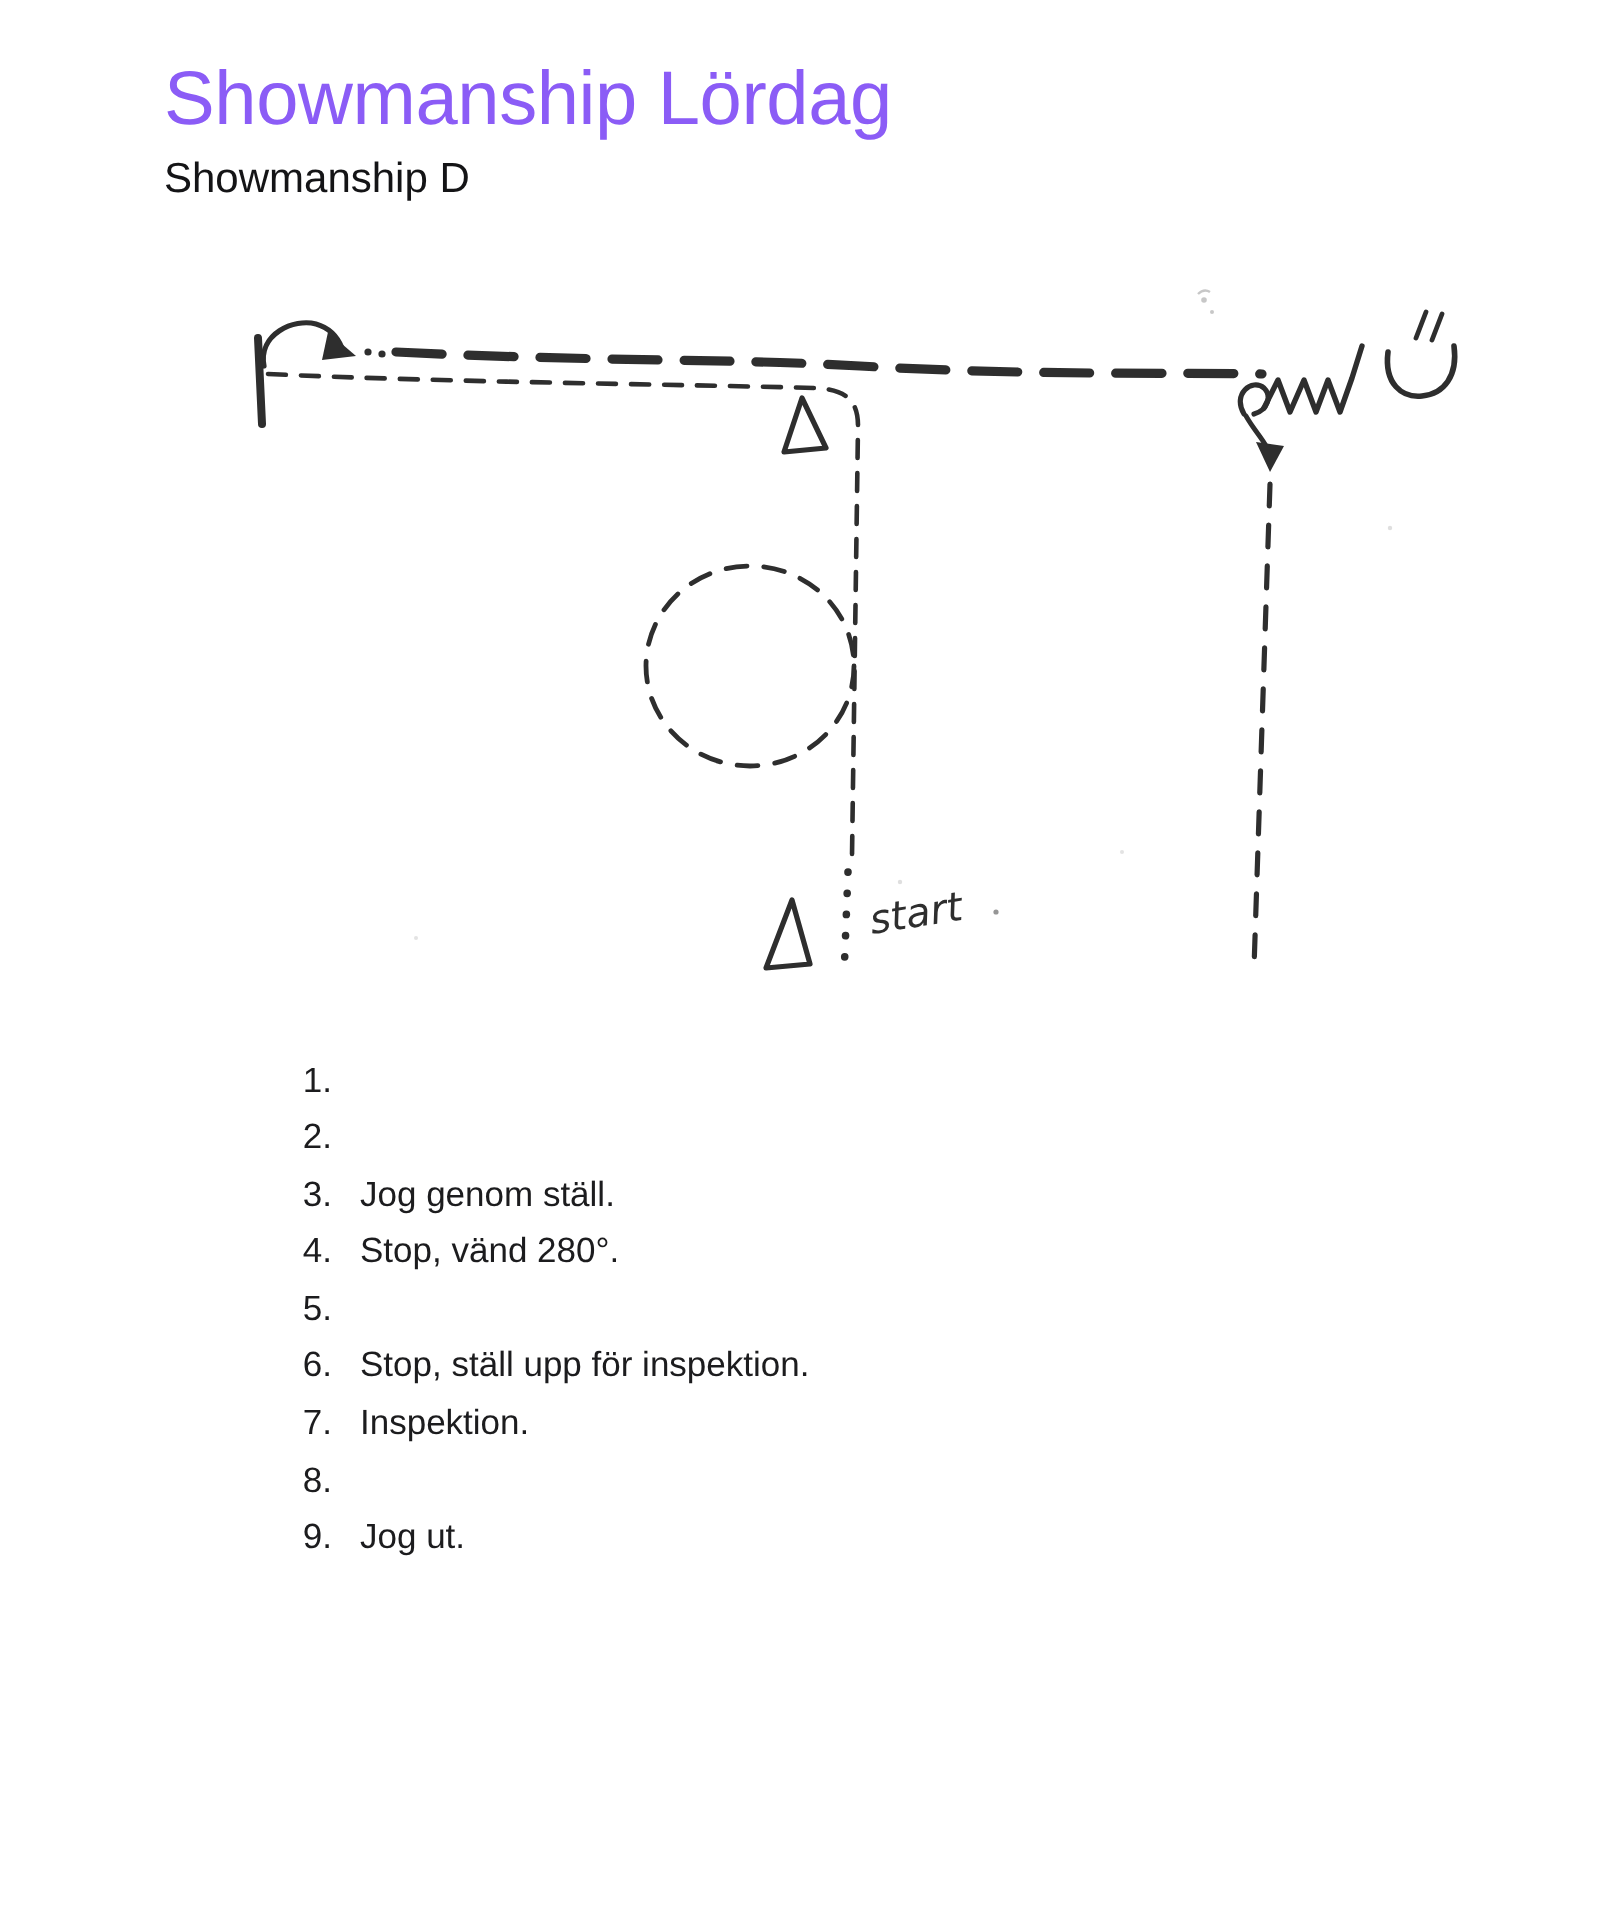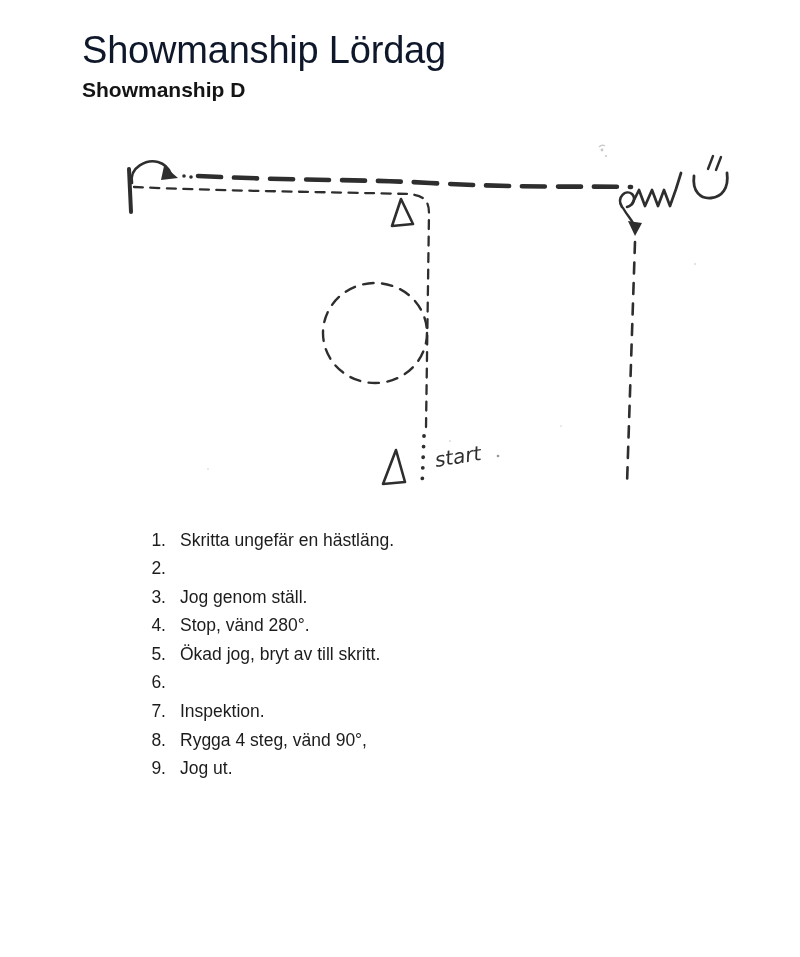--- a/index.html
+++ b/index.html
@@ -4,25 +4,25 @@
 <style>
   html,body{margin:0;padding:0;}
   body{
     width:800px;height:957px;position:relative;overflow:hidden;
     background:#ffffff;color:#1b1b1d;
     font-family:"Liberation Sans", sans-serif;
   }
   .title{
     position:absolute;left:82px;top:4px;
     font-size:38px;font-weight:400;letter-spacing:-0.2px;
-    line-height:1.15;color:#0f172a;white-space:nowrap;
+    line-height:1.15;color:#8b5cf6;white-space:nowrap;
   }
   .subtitle{
     position:absolute;left:82px;top:61px;
-    font-size:21px;font-weight:700;color:#141416;white-space:nowrap;
+    font-size:21px;font-weight:400;color:#141416;white-space:nowrap;
   }
   .diagram{
     position:absolute;left:0;top:0;width:800px;height:505px;
   }
   .steps{
     position:absolute;left:106px;top:511px;
     font-size:17.5px;color:#1c1c1e;
   }
   .step{
     display:flex;align-items:baseline;height:28.6px;line-height:22px;
@@ -94,45 +94,43 @@
     <circle cx="450" cy="441" r="1.1" fill="#bfbfbf"></circle>
     <circle cx="208" cy="469" r="1.0" fill="#c8c8c8"></circle>
     <circle cx="561" cy="426" r="1.0" fill="#c8c8c8"></circle>
     <circle cx="695" cy="264" r="1.1" fill="#bfbfbf"></circle>
   </g>
 </svg>
 
 <ol class="steps">
   <li class="step">
     <span class="num">1.</span>
-    <span class="txt">Skritta ungefär en hästläng.</span>
   </li>
   <li class="step">
     <span class="num">2.</span>
   </li>
   <li class="step">
     <span class="num">3.</span>
     <span class="txt">Jog genom ställ.</span>
   </li>
   <li class="step">
     <span class="num">4.</span>
     <span class="txt">Stop, vänd 280°.</span>
   </li>
   <li class="step">
     <span class="num">5.</span>
-    <span class="txt">Ökad jog, bryt av till skritt.</span>
   </li>
   <li class="step">
     <span class="num">6.</span>
+    <span class="txt">Stop, ställ upp för inspektion.</span>
   </li>
   <li class="step">
     <span class="num">7.</span>
     <span class="txt">Inspektion.</span>
   </li>
   <li class="step">
     <span class="num">8.</span>
-    <span class="txt">Rygga 4 steg, vänd 90°,</span>
   </li>
   <li class="step">
     <span class="num">9.</span>
     <span class="txt">Jog ut.</span>
   </li>
 </ol>
 
 </body></html>

